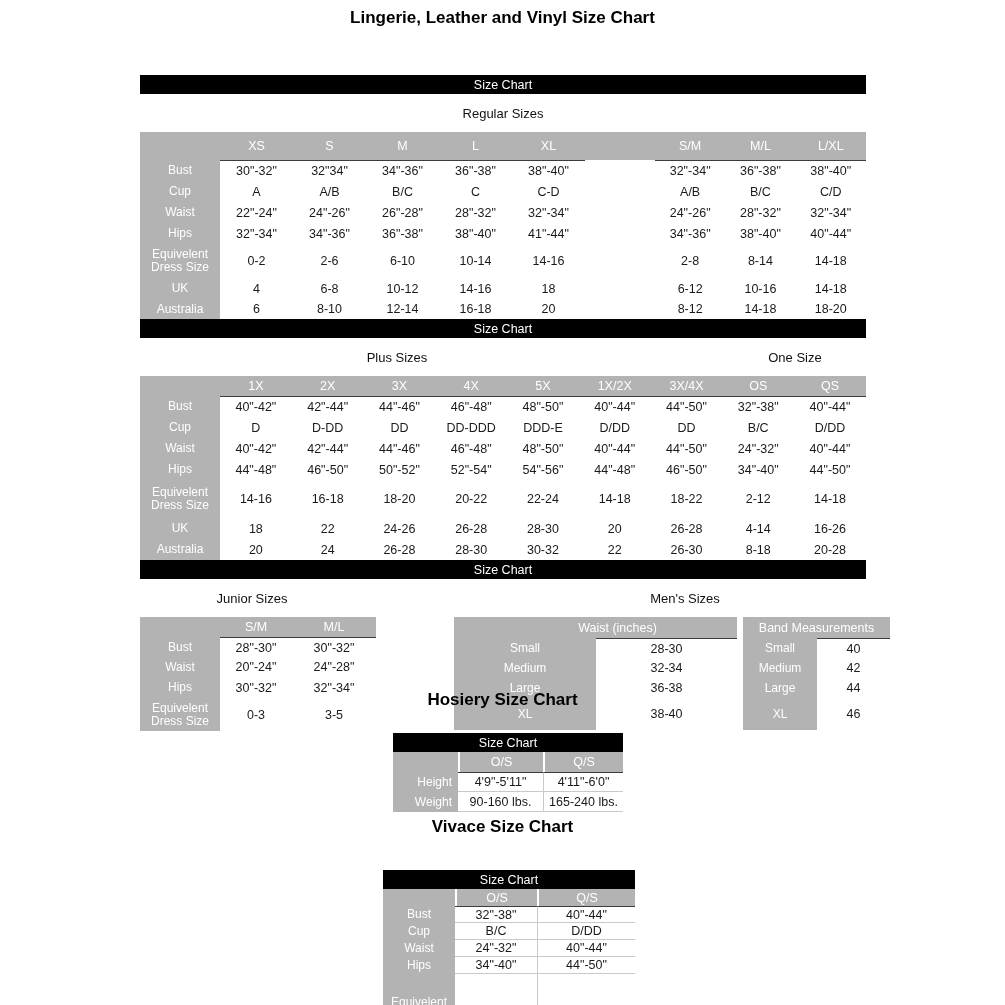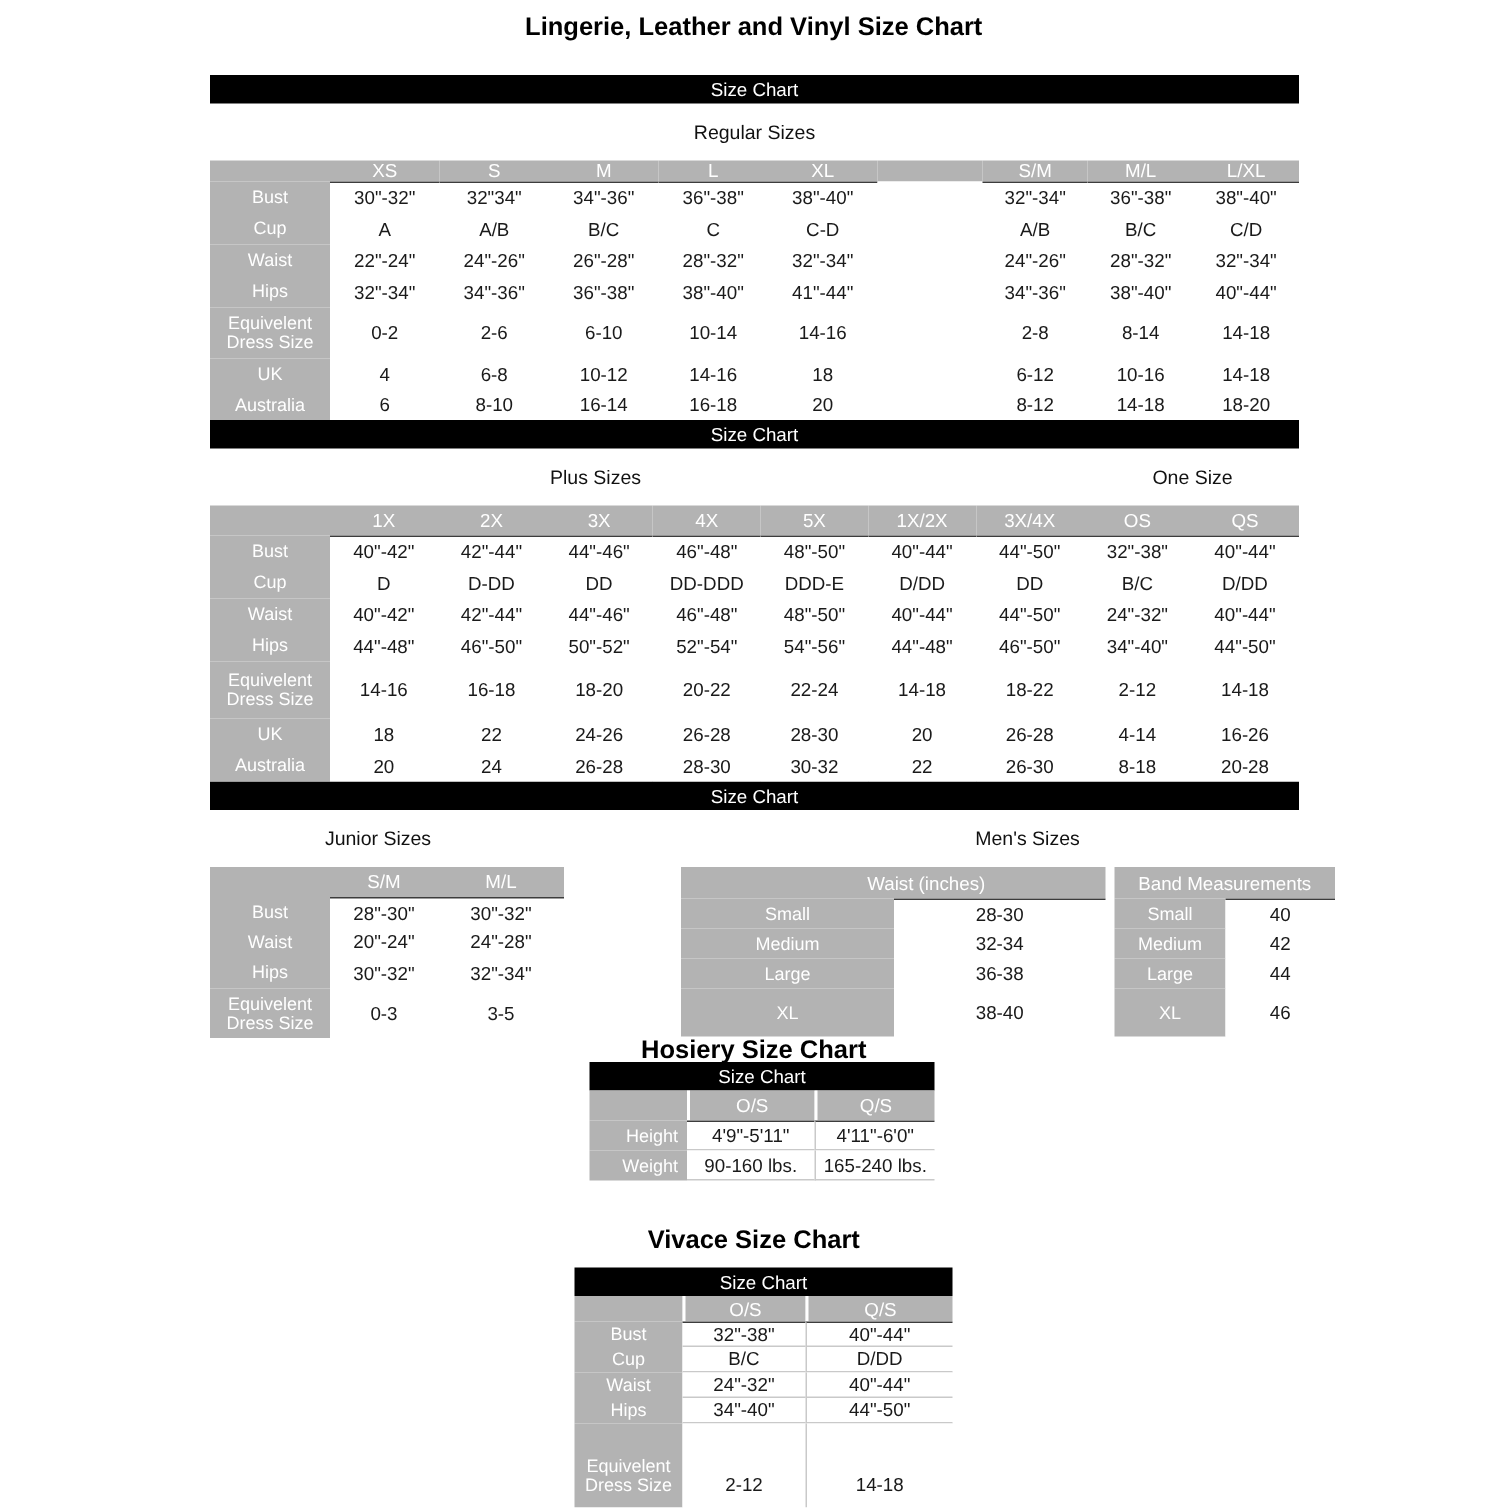--- a/index.html
+++ b/index.html
@@ -6,21 +6,21 @@
   html, body { width:1005px; height:1005px; background:#ffffff; overflow:hidden;
                font-family:"Liberation Sans", sans-serif; color:#1a1a1a; }
   body { position:relative; }
 
   .page-title { position:absolute; left:0; width:1005px; text-align:center;
                 font-size:17px; font-weight:bold; color:#000; }
   #main-title    { top:8px; }
   #hosiery-title { top:666px;margin-top:24px; }
   #vivace-title  { top:805px;margin-top:12px; }
 
-  .block { position:absolute; }
+  .block { position:absolute;margin-top:25px; }
   #lingerie-block { left:140px; top:50px;  width:726px; }
   #hosiery-block  { left:393px; top:708px; width:230px; }
   #vivace-block   { left:383px; top:845px; width:252px; }
 
   .size-bar { height:19px; background:#000000; color:#ffffff;
               display:flex; align-items:center; justify-content:center;
               font-size:12.5px; }
 
   .section-row { position:relative; height:38px; font-size:13px; color:#111; }
   .section-row .slabel { position:absolute; top:50%; transform:translate(-50%,-50%);
@@ -32,21 +32,21 @@
   .lcell { background:#b3b3b3; color:#ffffff; display:flex; align-items:center;
            justify-content:center; font-size:12px; line-height:13px; text-align:center; }
   .vcell { background:#ffffff; color:#1a1a1a; display:flex; align-items:center;
            justify-content:center; font-size:12.5px; }
   .gapcell { background:#ffffff; border:none !important; }
   .span-all { grid-column:1 / -1; }
 
   
   #regular-grid { grid-template-columns:80px repeat(5,73px) 70px repeat(3,70.3px); }
   #regular-grid > div { height:21px; }
-  #regular-grid .hcell { height:14px; }
+  #regular-grid .hcell { height:28px; }
   #regular-grid .row-4 { height:34px; }
   #regular-grid .row-6 { height:20px; }
   #regular-grid .vcell.row-0:not(.gapcell) { border-top:1px solid #3c3c3c; }
 
   
   #plus-grid { grid-template-columns:80px repeat(9,71.78px); }
   #plus-grid > div { height:21px; }
   #plus-grid .hcell { height:20px; }
   #plus-grid .row-4 { height:38px; }
   #plus-grid .vcell.row-0 { border-top:1px solid #3c3c3c; }
@@ -164,21 +164,21 @@
       <div class="vcell row-5 col-2">10-12</div>
       <div class="vcell row-5 col-3">14-16</div>
       <div class="vcell row-5 col-4">18</div>
       <div class="vcell gapcell row-5 col-5"></div>
       <div class="vcell row-5 col-6">6-12</div>
       <div class="vcell row-5 col-7">10-16</div>
       <div class="vcell row-5 col-8">14-18</div>
       <div class="lcell row-6">Australia</div>
       <div class="vcell row-6 col-0">6</div>
       <div class="vcell row-6 col-1">8-10</div>
-      <div class="vcell row-6 col-2">16-14</div>
+      <div class="vcell row-6 col-2">12-14</div>
       <div class="vcell row-6 col-3">16-18</div>
       <div class="vcell row-6 col-4">20</div>
       <div class="vcell gapcell row-6 col-5"></div>
       <div class="vcell row-6 col-6">8-12</div>
       <div class="vcell row-6 col-7">14-18</div>
       <div class="vcell row-6 col-8">18-20</div>
     </div>
 
   <div class="size-bar">Size Chart</div>
 

